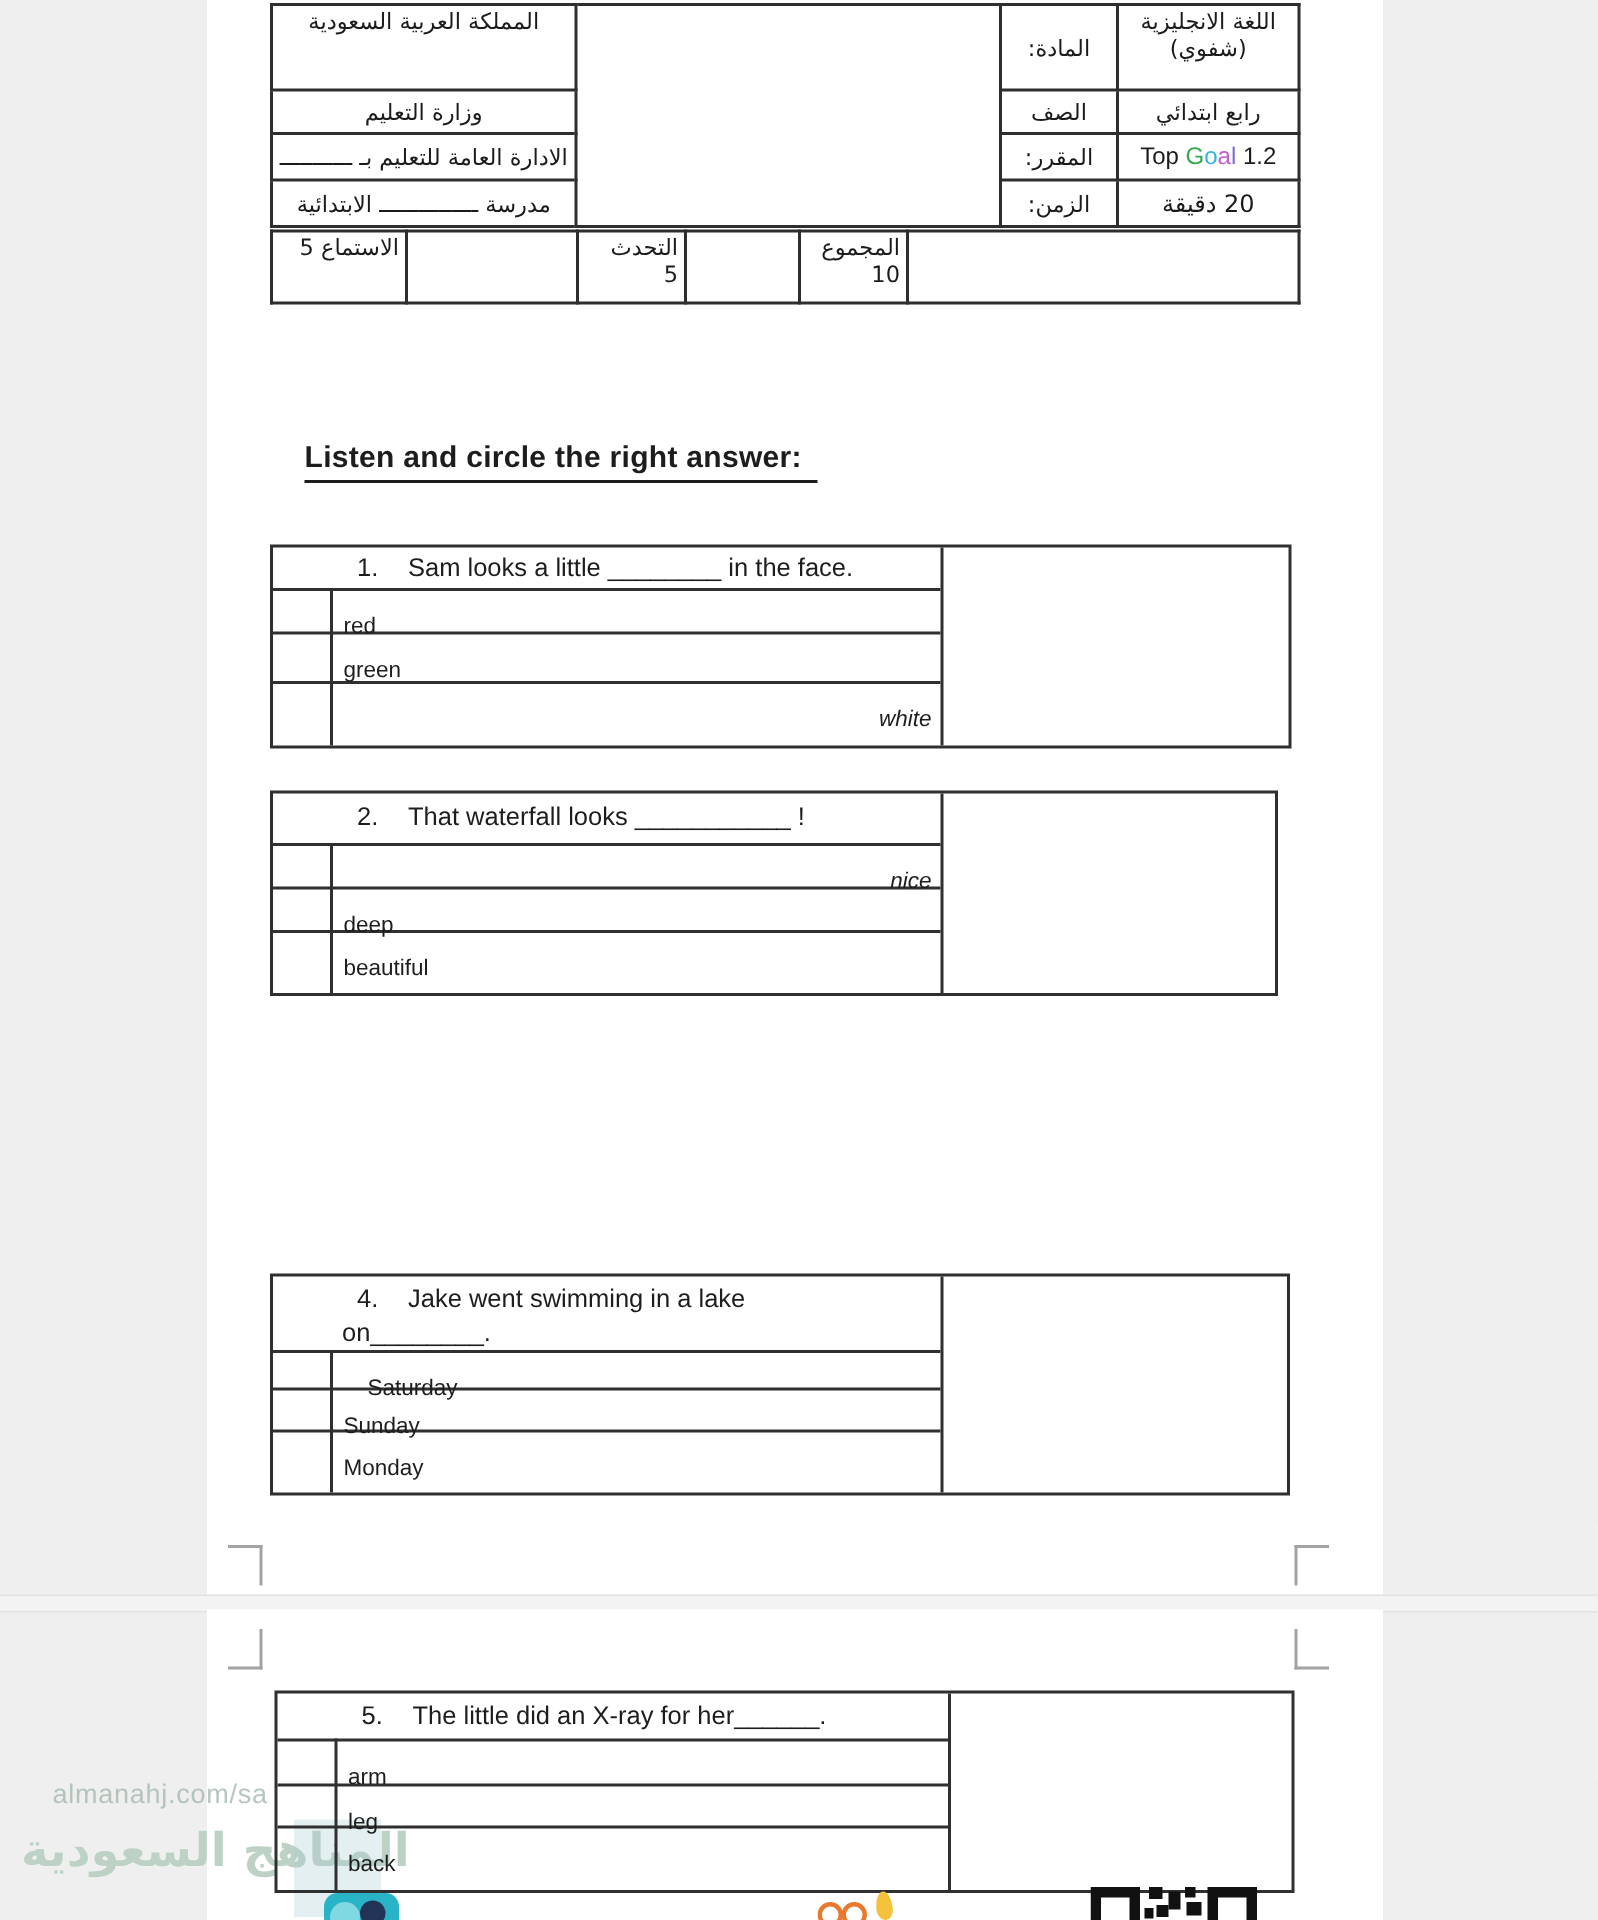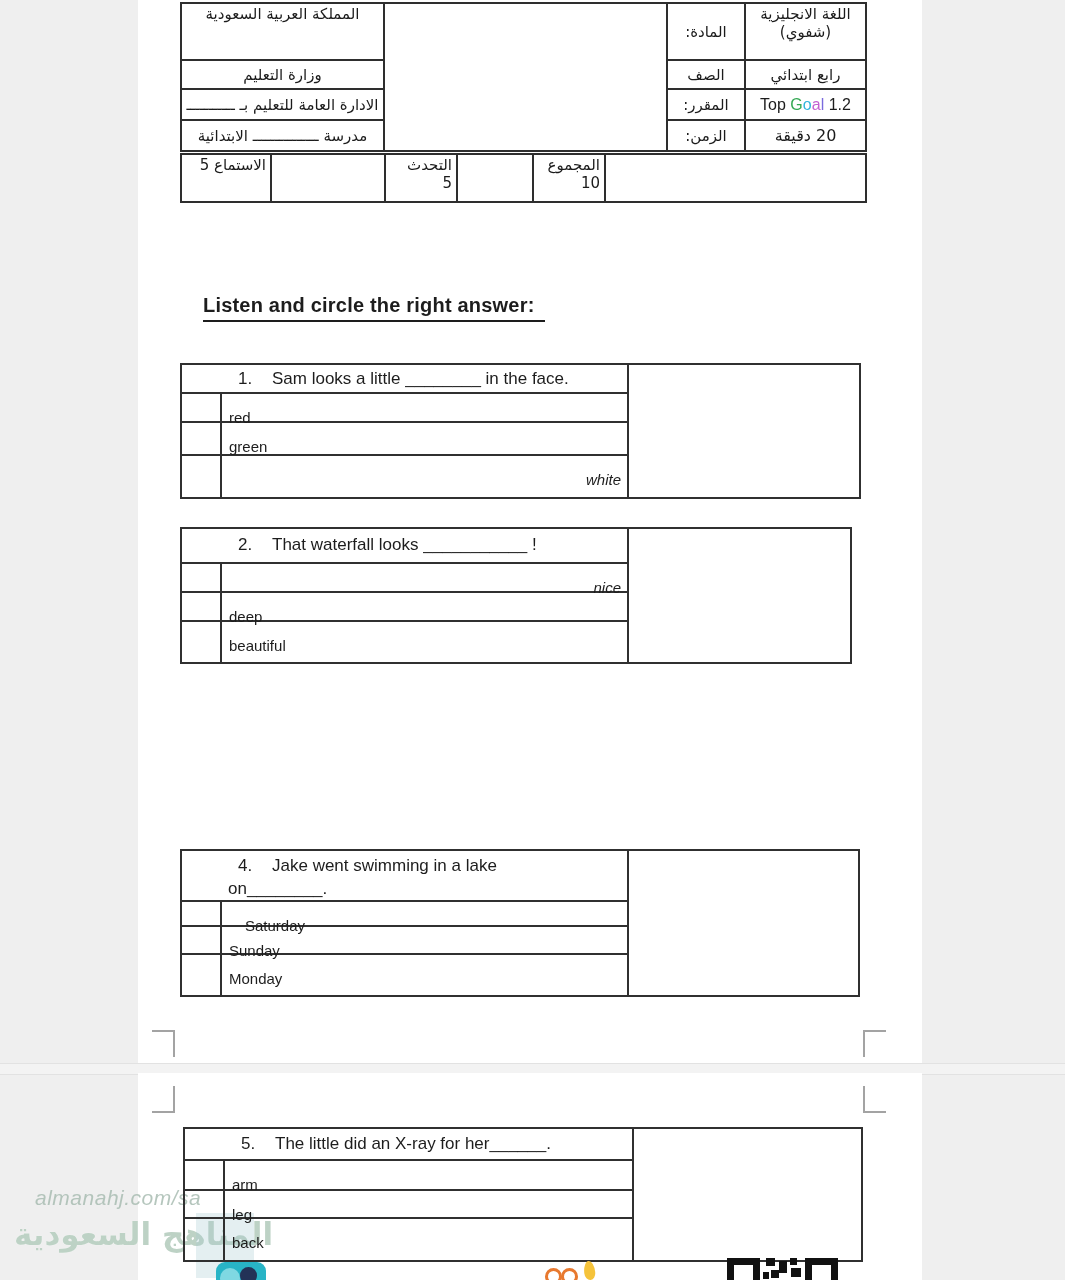--- a/index.html
+++ b/index.html
@@ -33,21 +33,21 @@
   
   .qt{position:absolute;border:2px solid #303030;z-index:2;background:transparent;}
   .qt .vline{position:absolute;width:0;border-left:2px solid #303030;}
   .qt .hline{position:absolute;left:0;height:0;border-top:2px solid #303030;}
   .qrow{position:absolute;left:0;top:0;color:#1d1d1d;font-size:17px;padding-top:4px;}
   .qnum{display:inline-block;margin-left:56px;width:34px;}
   .opt{position:absolute;color:#1d1d1d;font-size:15px;padding:15px 6px 0 7px;box-sizing:border-box;}
   .opt.right{text-align:right;font-style:italic;}
 
   
-  #wm-url{position:absolute;left:35px;top:1186px;font-size:21px;color:rgba(168,188,178,.85);z-index:1;letter-spacing:.5px;font-style:italic;}
+  #wm-url{position:absolute;left:35px;top:1186px;font-size:18px;color:rgba(168,188,178,.85);z-index:1;letter-spacing:.5px;}
   #wm-logo{position:absolute;left:14px;top:1216px;font-size:31px;font-weight:bold;color:#bdd2c5;
            font-family:"DejaVu Sans",sans-serif;direction:rtl;z-index:1;text-shadow:0 0 1px #ffffff;}
   #wm-block{position:absolute;left:196px;top:1213px;width:58px;height:65px;background:rgba(167,203,208,.3);z-index:1;}
 
   
   #app-logo{position:absolute;left:210px;top:1262px;width:56px;height:18px;overflow:hidden;z-index:3;}
   #app-logo .sq{position:absolute;left:6px;top:0;width:50px;height:30px;background:#28b4c6;border-radius:9px 9px 0 0;}
   #app-logo .blob{position:absolute;left:10px;top:6px;width:20px;height:20px;background:#7fd8e2;border-radius:50%;}
   #app-logo .head{position:absolute;left:30px;top:5px;width:17px;height:17px;background:#233257;border-radius:50%;}
   #orange-frag{position:absolute;left:545px;top:1266px;width:36px;height:14px;overflow:hidden;z-index:3;}

